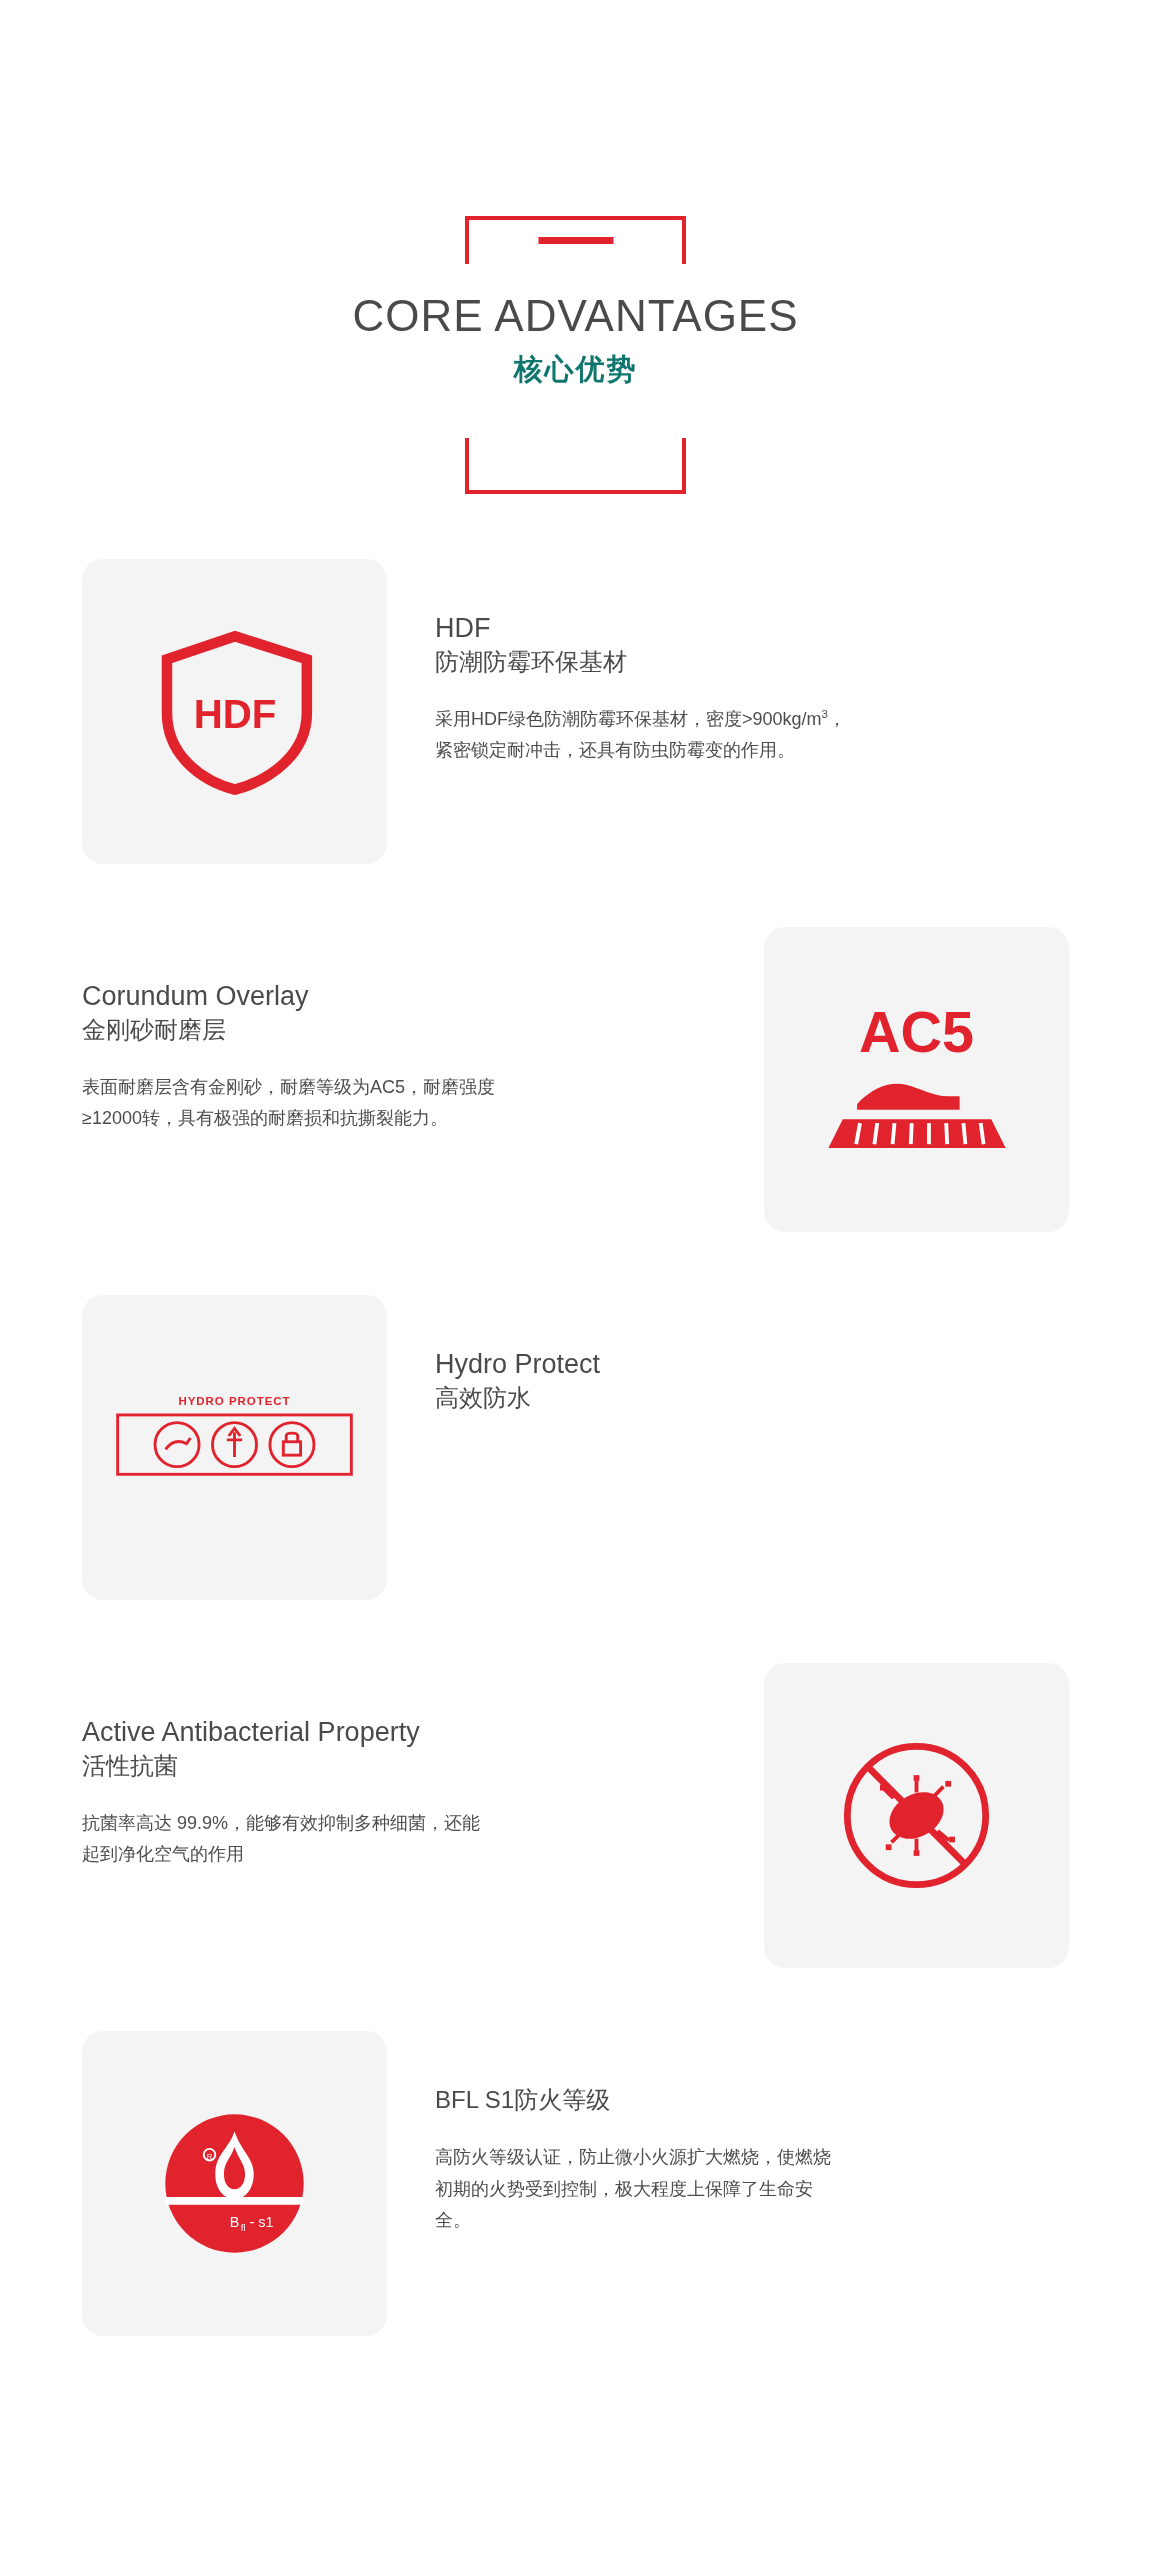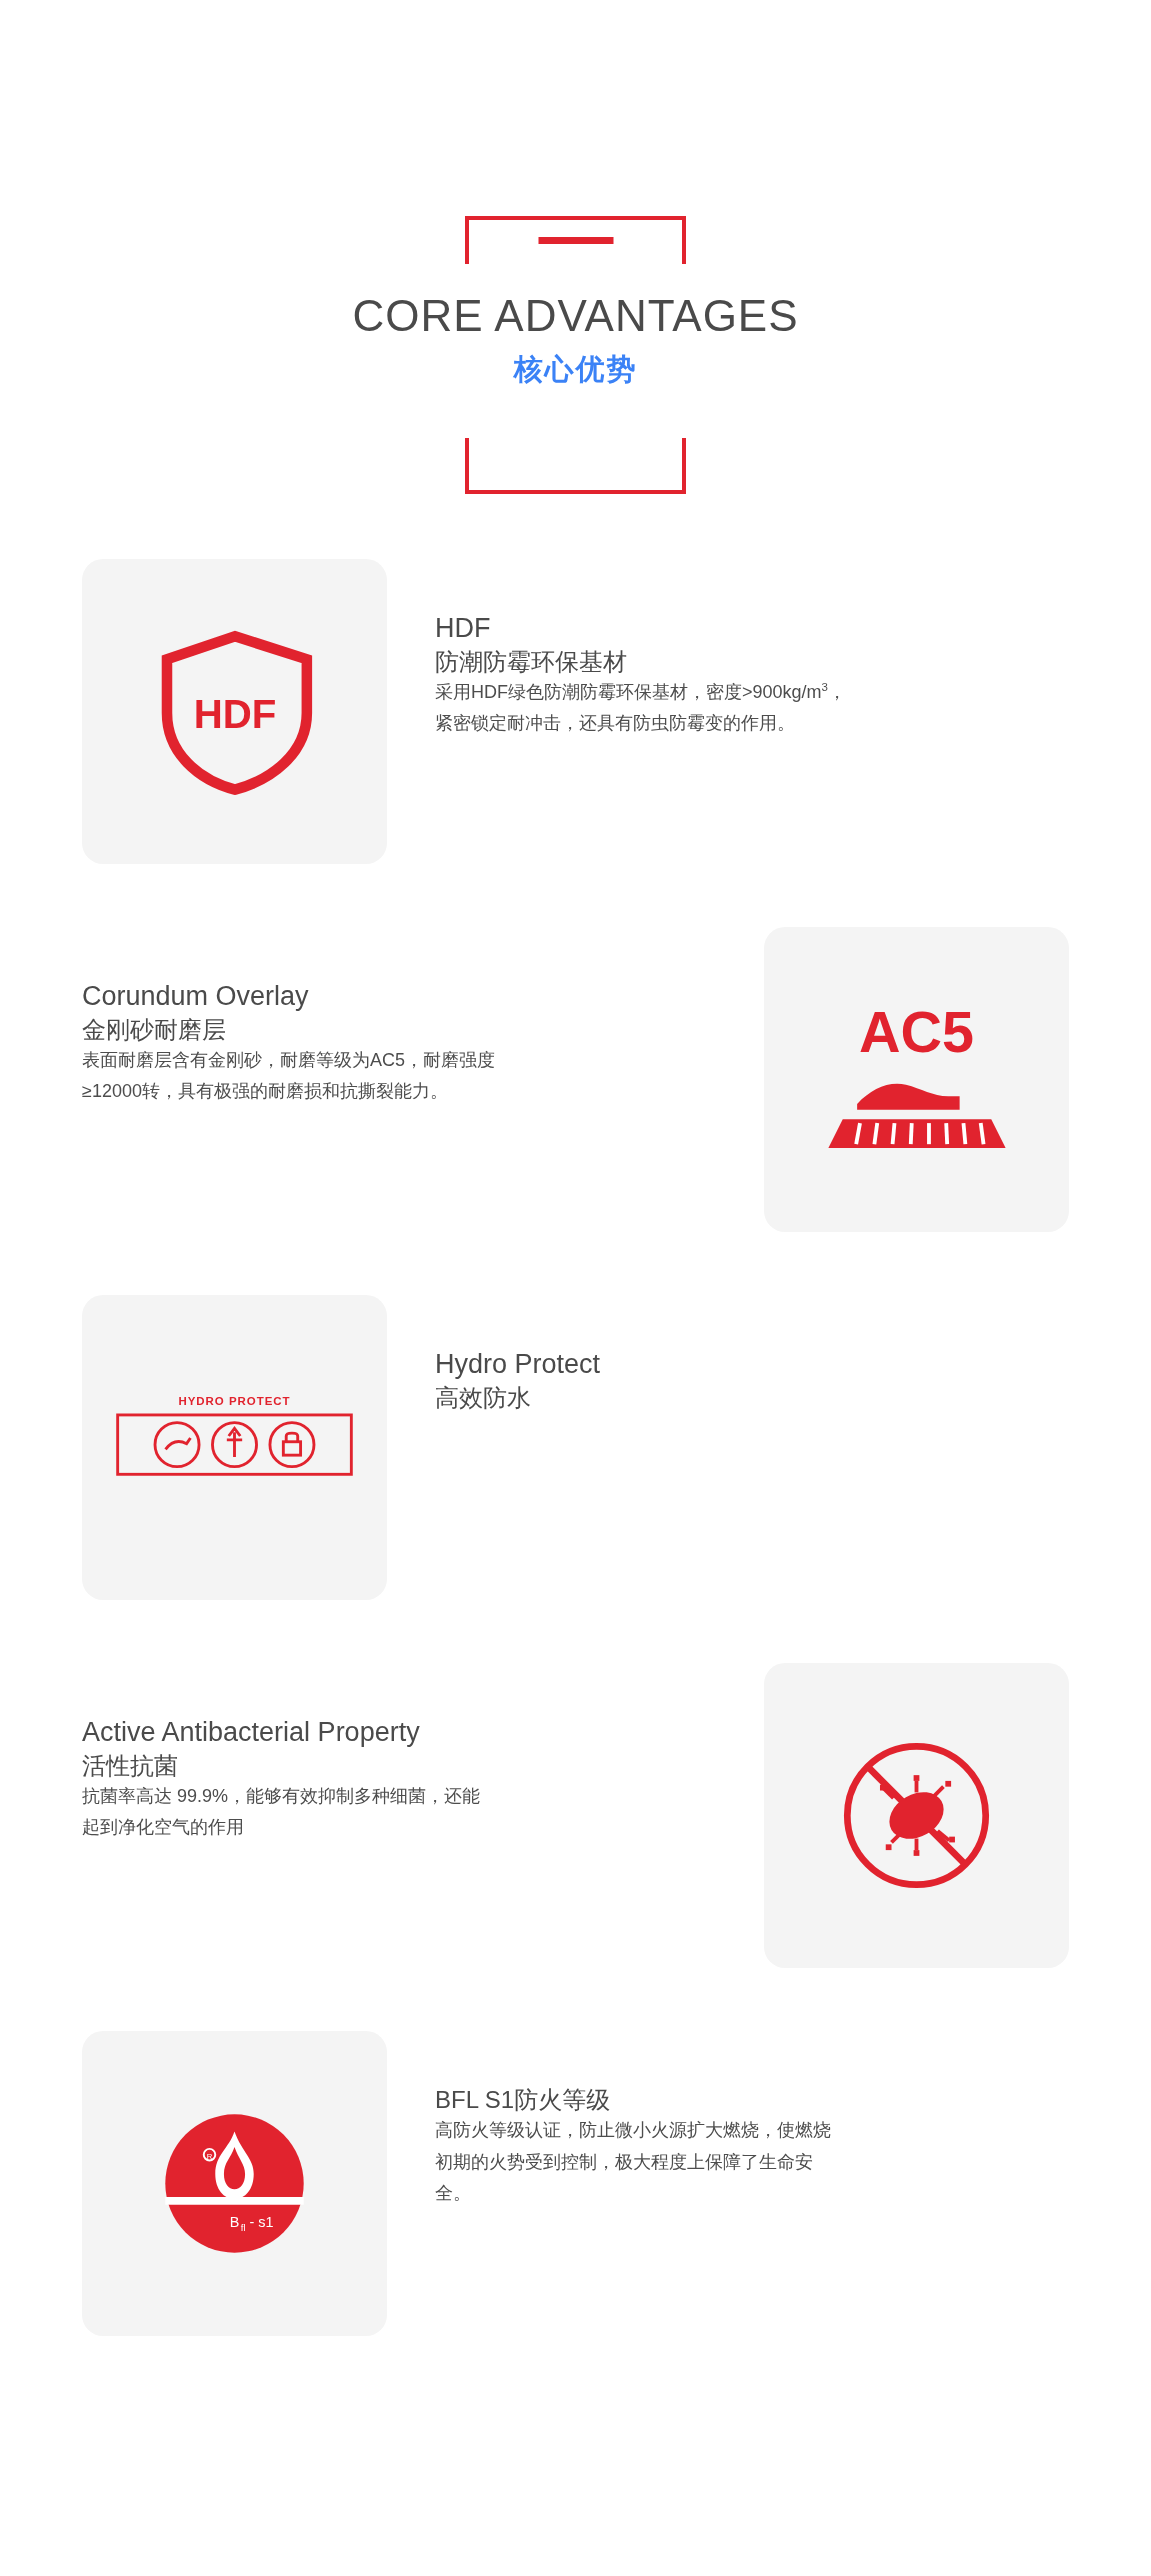--- a/index.html
+++ b/index.html
@@ -74,21 +74,21 @@
     color: #4a4a4a;
     font-weight: 400;
   }
   .title-cn {
     position: absolute;
     top: 134px;
     left: 50%;
     transform: translateX(-50%);
     white-space: nowrap;
     font-size: 29px;
-    color: #3b82f6;
+    color: #0f766e;
     font-weight: 700;
     letter-spacing: 1.9px;
   }
 
   
   .features {
     margin-top: 65px;
   }
   .feature {
     display: flex;
@@ -128,20 +128,21 @@
     letter-spacing: 0px;
   }
   .f-title-cn {
     font-size: 24px;
     color: #4a4a4a;
     font-weight: 400;
     margin-top: 0;
     line-height: 1.3;
   }
   .f-desc {
+    margin-top: 27px;
     font-size: 18px;
     line-height: 1.75;
     color: #4d4d4d;
     max-width: 413px;
   }
   .f-desc sup {
     font-size: 11.5px;
     vertical-align: super;
   }
 

